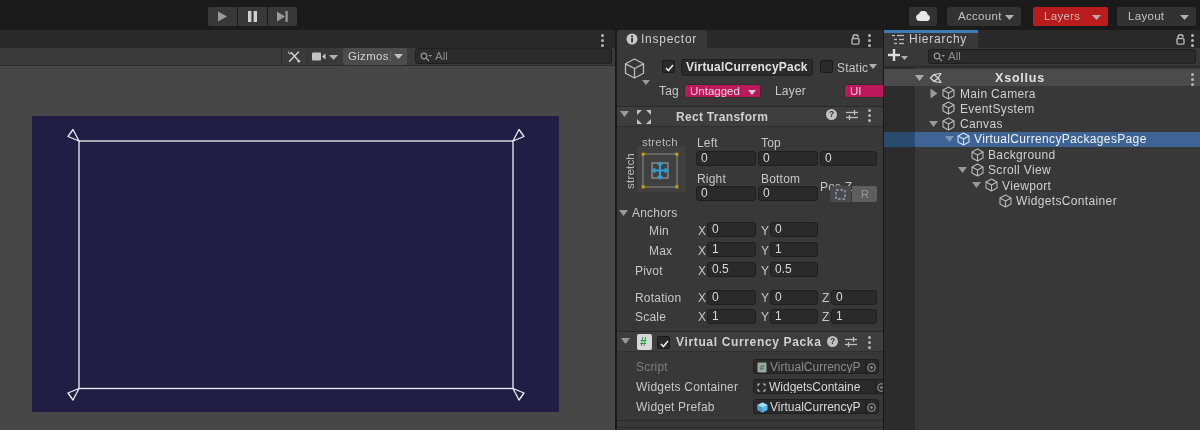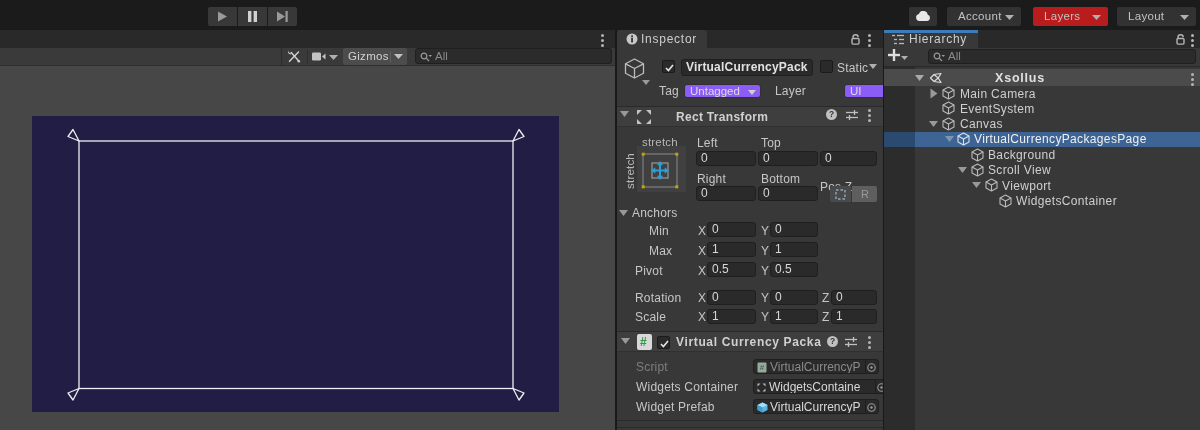--- a/index.html
+++ b/index.html
@@ -3,21 +3,21 @@
 <meta charset="utf-8">
 <style>
   html,body{margin:0;padding:0;}
   #root{position:relative;width:1200px;height:430px;background:#383838;
     font-family:"Liberation Sans",sans-serif;overflow:hidden;
     -webkit-font-smoothing:antialiased;}
   .abs{position:absolute;}
   .lbl{position:absolute;color:#c6c6c6;font-size:12px;letter-spacing:0.2px;white-space:nowrap;}
   .fld{position:absolute;background:#2a2a2a;border:1px solid #1f1f1f;border-radius:3px;
     color:#d8d8d8;font-size:12px;box-sizing:border-box;padding:0 0 0 4px;line-height:12px;white-space:nowrap;overflow:hidden;}
-  .dd{position:absolute;background:#8b5cf6;border:1px solid #303030;border-radius:3px;
+  .dd{position:absolute;background:#be185d;border:1px solid #303030;border-radius:3px;
     color:#dcdcdc;font-size:11.5px;box-sizing:border-box;white-space:nowrap;overflow:hidden;}
   .hdr{position:absolute;left:0;width:267px;height:21px;background:#3e3e3e;
     border-top:1px solid #2a2a2a;border-bottom:1px solid #303030;box-sizing:border-box;}
   .row-txt{color:#cfcfcf;font-size:12px;letter-spacing:0.35px;white-space:nowrap;}
   .dots3{position:absolute;width:3px;}
   .dots3 i{display:block;width:3px;height:3px;border-radius:50%;background:#b4b4b4;margin:0 0 2px 0;}
 </style>
 </head>
 <body>
 <div id="root">

